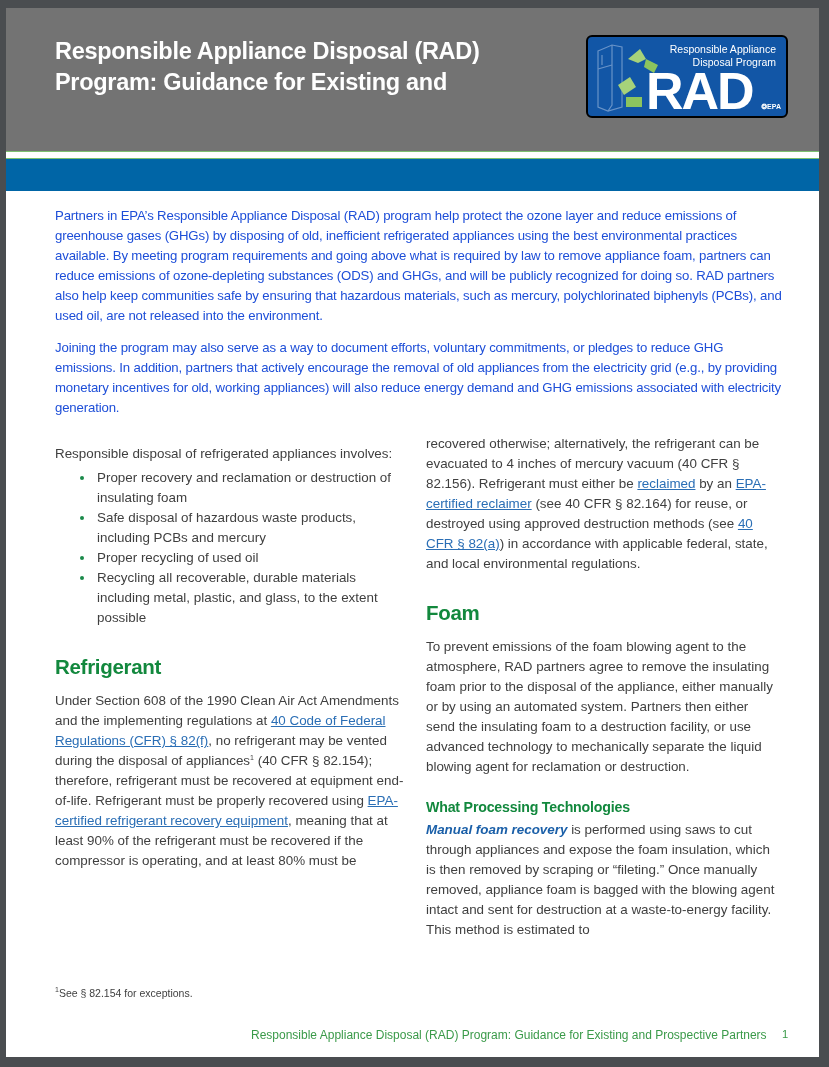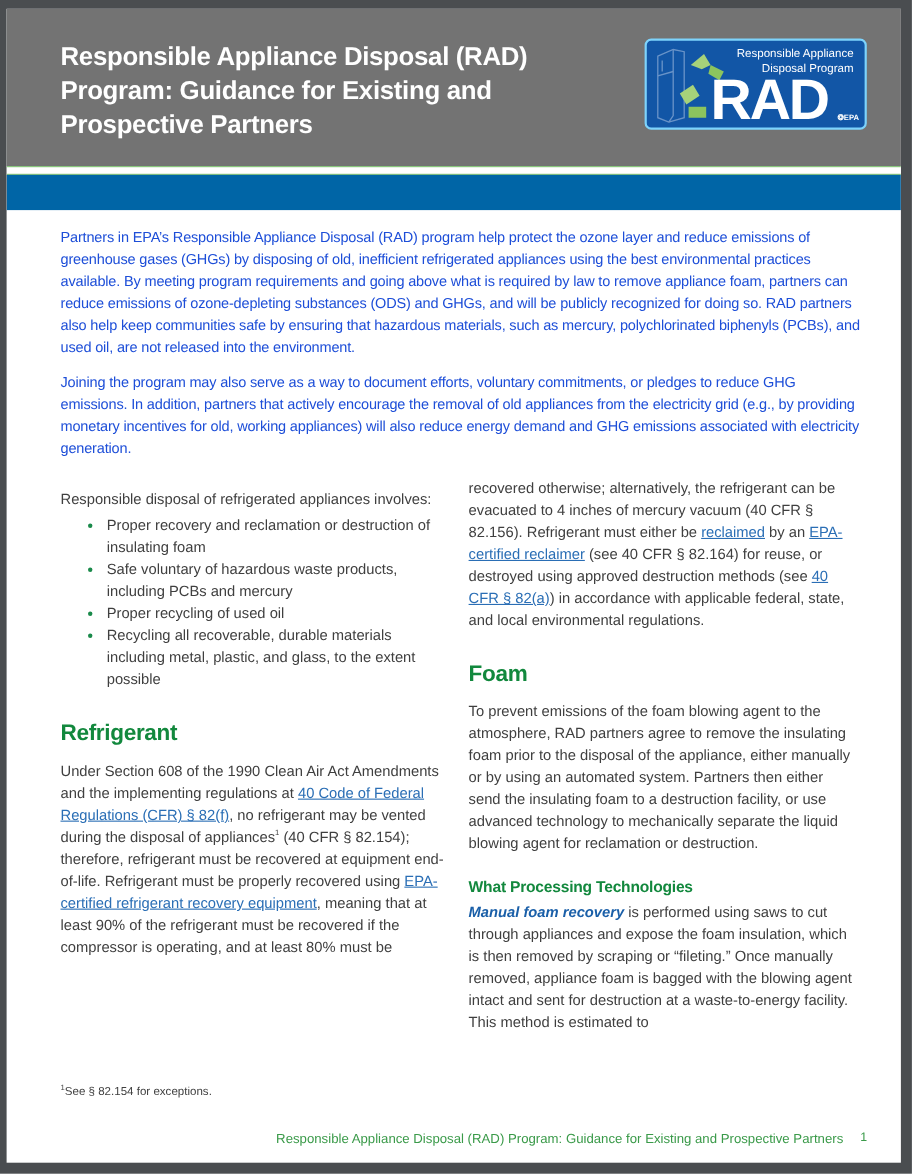--- a/index.html
+++ b/index.html
@@ -32,21 +32,21 @@
     border-top: 1px solid #7cbf6f; border-bottom: 1px solid #7cbf6f;
     box-sizing: border-box;
   }
   .banner-blue {
     position: absolute; left: 0; top: 151px; width: 813px; height: 32px;
     background: #0065a6;
   }
   .logo {
     position: absolute; left: 580px; top: 27px; width: 202px; height: 83px;
     background: #1256a6;
-    border: 2px solid #7dd3fc; border-radius: 6px;
+    border: 2px solid #000000; border-radius: 6px;
     box-sizing: border-box; overflow: hidden;
   }
   .logo svg { position: absolute; left: 0; top: 0; }
   .logo-sub {
     position: absolute; right: 10px; top: 6px; width: 130px;
     color: #ffffff; font-size: 10.5px; line-height: 13px; text-align: right;
   }
   .logo-sub span { display: block; }
   .logo-rad {
     position: absolute; left: 58px; top: 28px;
@@ -104,21 +104,20 @@
 </style>
 </head>
 <body>
 
 <div class="page">
 
   <div class="banner-green">
     <div class="banner-title">
       <span>Responsible Appliance Disposal (RAD)</span>
       <span>Program: Guidance for Existing and</span>
-      <span>Prospective Partners</span>
     </div>
 
     <div class="logo">
       <svg width="198" height="79" viewBox="0 0 198 79">
 
         <g fill="none" stroke="#7fa3d1" stroke-width="1.2" opacity="0.8">
           <path d="M10 14 L24 8 L34 10 L34 70 L20 74 L10 70 Z"></path>
           <path d="M24 8 L24 68 L20 74"></path>
           <path d="M10 32 L24 28"></path>
           <path d="M14 18 L14 28"></path>
@@ -144,21 +143,21 @@
 
   <div class="intro">
     <p>Partners in EPA’s Responsible Appliance Disposal (RAD) program help protect the ozone layer and reduce emissions of greenhouse gases (GHGs) by disposing of old, inefficient refrigerated appliances using the best environmental practices available. By meeting program requirements and going above what is required by law to remove appliance foam, partners can reduce emissions of ozone-depleting substances (ODS) and GHGs, and will be publicly recognized for doing so. RAD partners also help keep communities safe by ensuring that hazardous materials, such as mercury, polychlorinated biphenyls (PCBs), and used oil, are not released into the environment.</p>
     <p>Joining the program may also serve as a way to document efforts, voluntary commitments, or pledges to reduce GHG emissions. In addition, partners that actively encourage the removal of old appliances from the electricity grid (e.g., by providing monetary incentives for old, working appliances) will also reduce energy demand and GHG emissions associated with electricity generation.</p>
   </div>
 
   <div class="col-left">
     <p style="margin-top:10px;">Responsible disposal of refrigerated appliances involves:</p>
     <ul class="bullets" style="margin-top:4px;">
       <li><span class="dot"></span><span>Proper recovery and reclamation or destruction of insulating foam</span></li>
-      <li><span class="dot"></span><span>Safe voluntary of hazardous waste products, including PCBs and mercury</span></li>
+      <li><span class="dot"></span><span>Safe disposal of hazardous waste products, including PCBs and mercury</span></li>
       <li><span class="dot"></span><span>Proper recycling of used oil</span></li>
       <li><span class="dot"></span><span>Recycling all recoverable, durable materials including metal, plastic, and glass, to the extent possible</span></li>
     </ul>
 
     <h2 class="section" style="margin-top:26px;">Refrigerant</h2>
     <p style="margin-top:12px;"><span>Under Section 608 of the 1990 Clean Air Act Amendments and the implementing regulations at </span><a class="link">40 Code of Federal Regulations (CFR) § 82(f)</a><span>, no refrigerant may be vented during the disposal of appliances</span><sup class="fn">1</sup><span> (40 CFR § 82.154); therefore, refrigerant must be recovered at equipment end-of-life. Refrigerant must be properly recovered using </span><a class="link">EPA-certified refrigerant recovery equipment</a><span>, meaning that at least 90% of the refrigerant must be recovered if the compressor is operating, and at least 80% must be </span></p>
   </div>
 
   <div class="col-right">
     <p><span>recovered otherwise; alternatively, the refrigerant can be evacuated to 4 inches of mercury vacuum (40 CFR § 82.156). Refrigerant must either be </span><a class="link">reclaimed</a><span> by an </span><a class="link">EPA-certified reclaimer</a><span> (see 40 CFR § 82.164) for reuse, or destroyed using approved destruction methods (see </span><a class="link">40 CFR § 82(a)</a><span>) in accordance with applicable federal, state, and local environmental regulations.</span></p>

